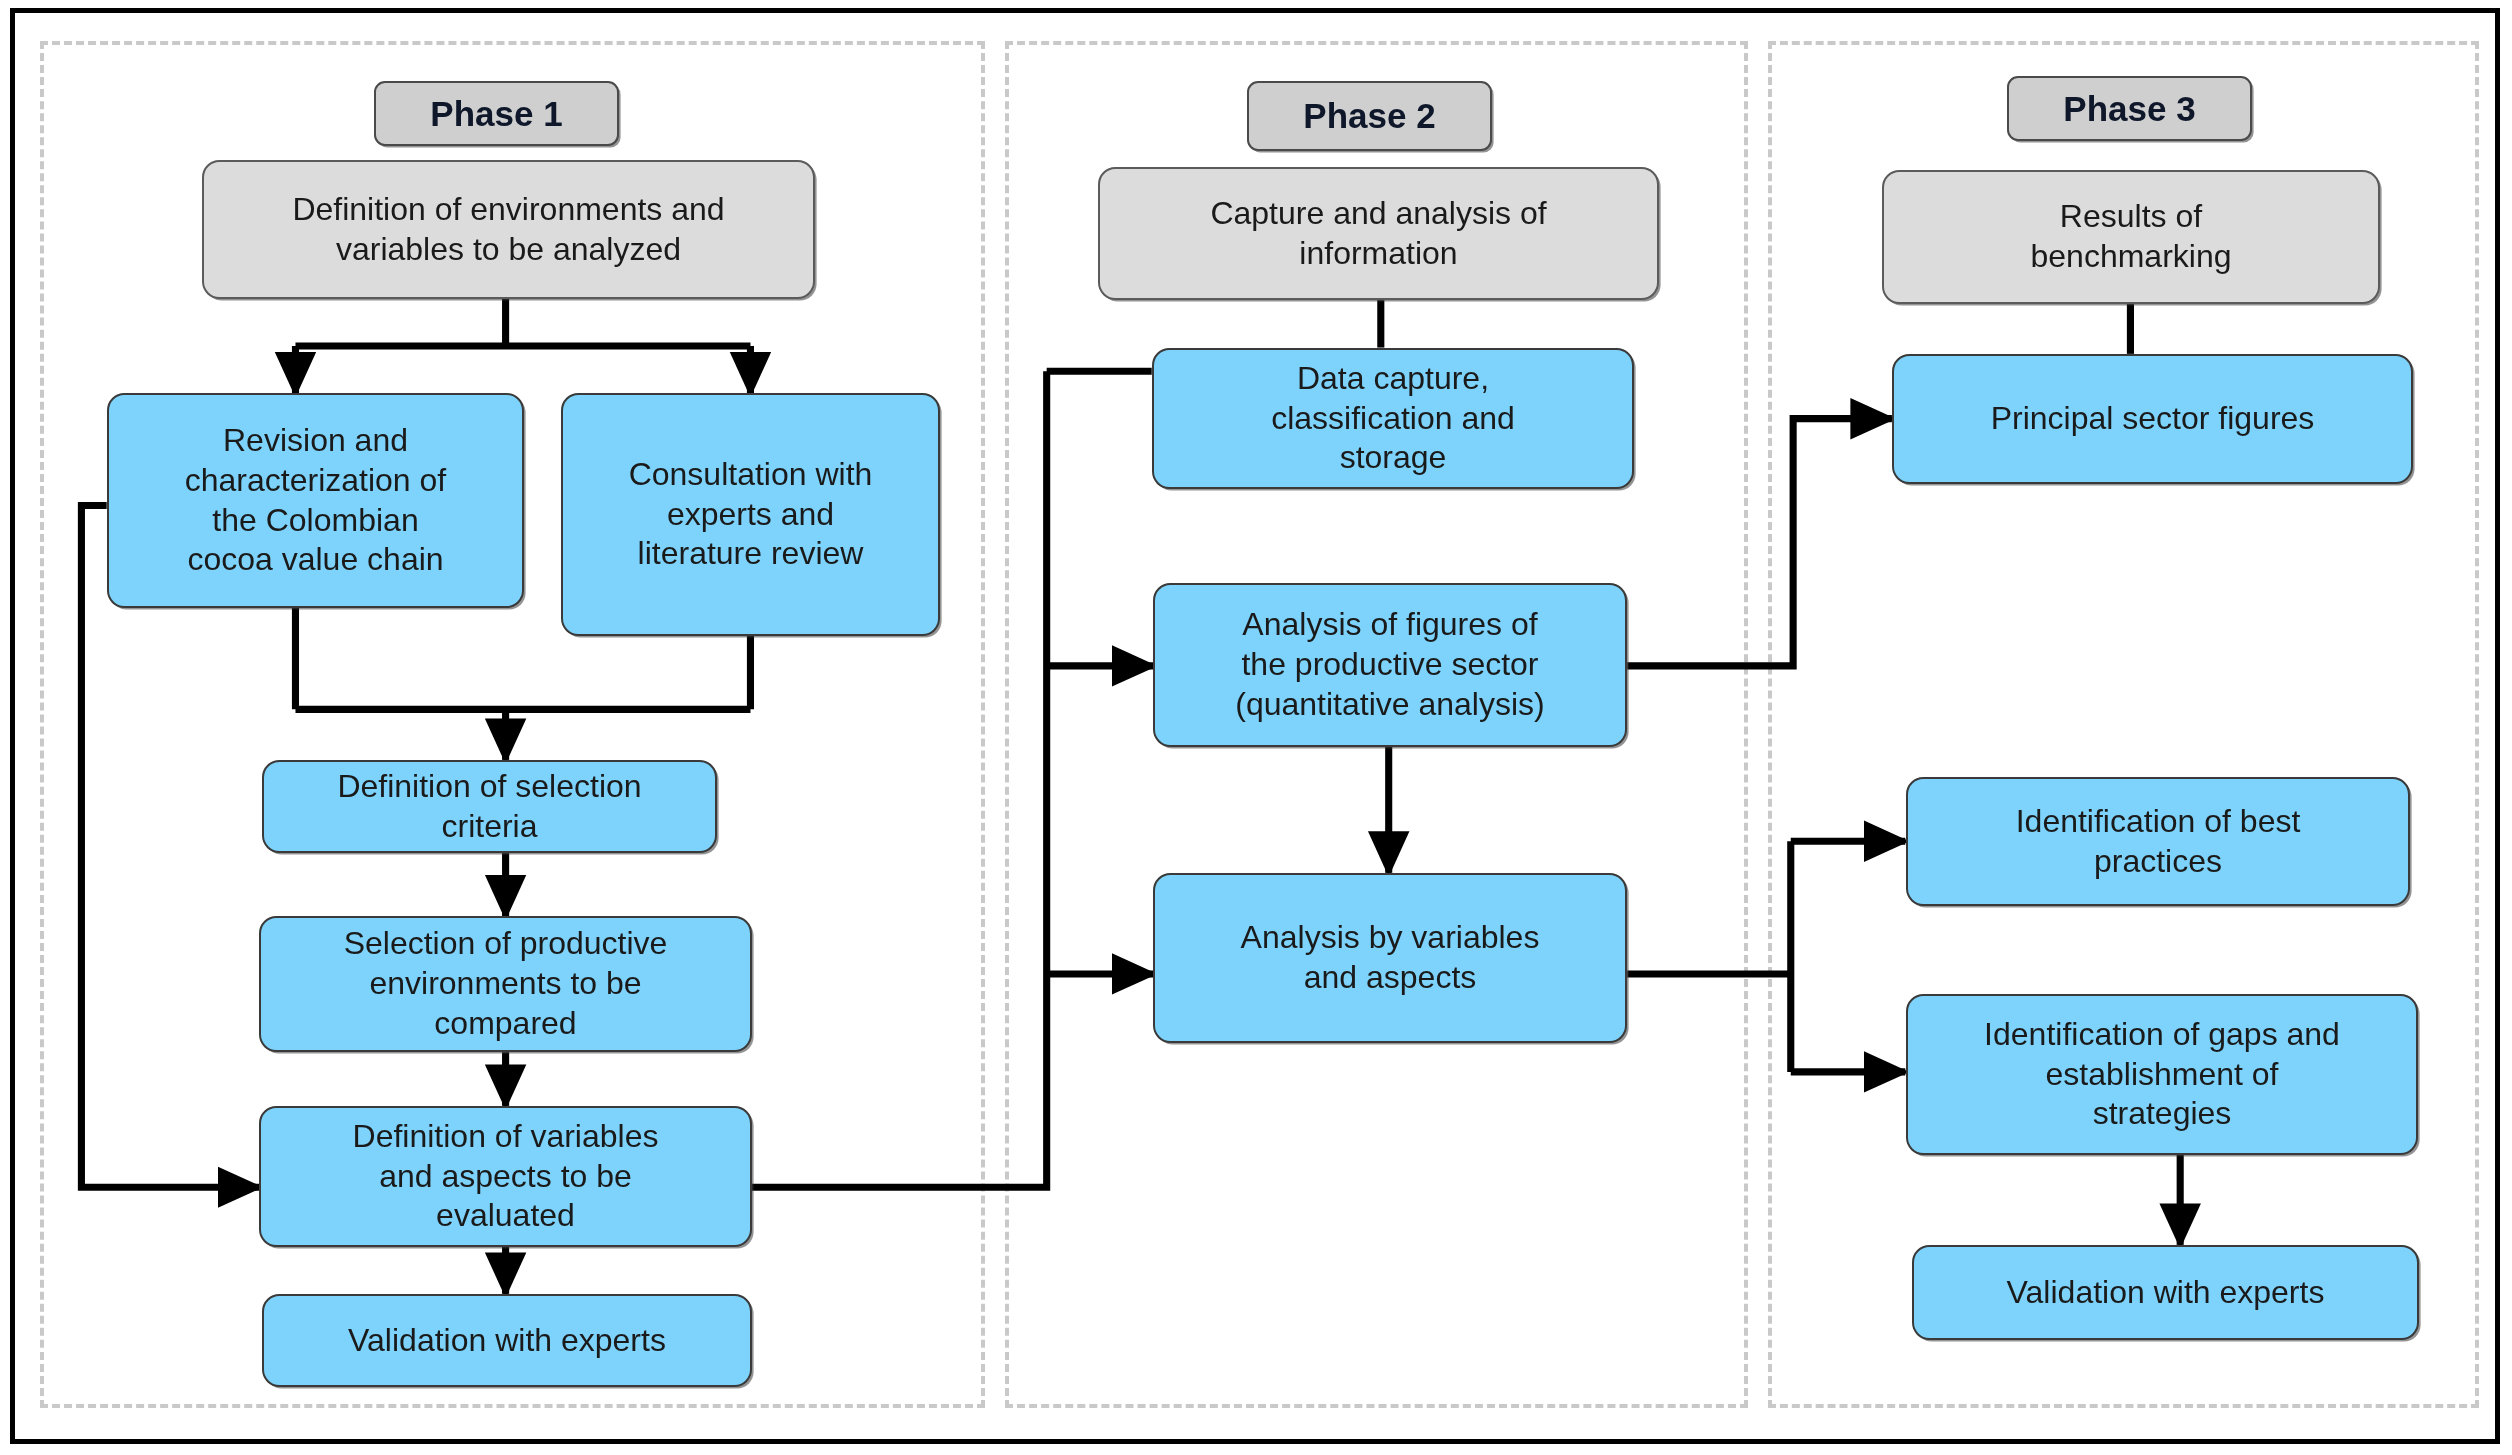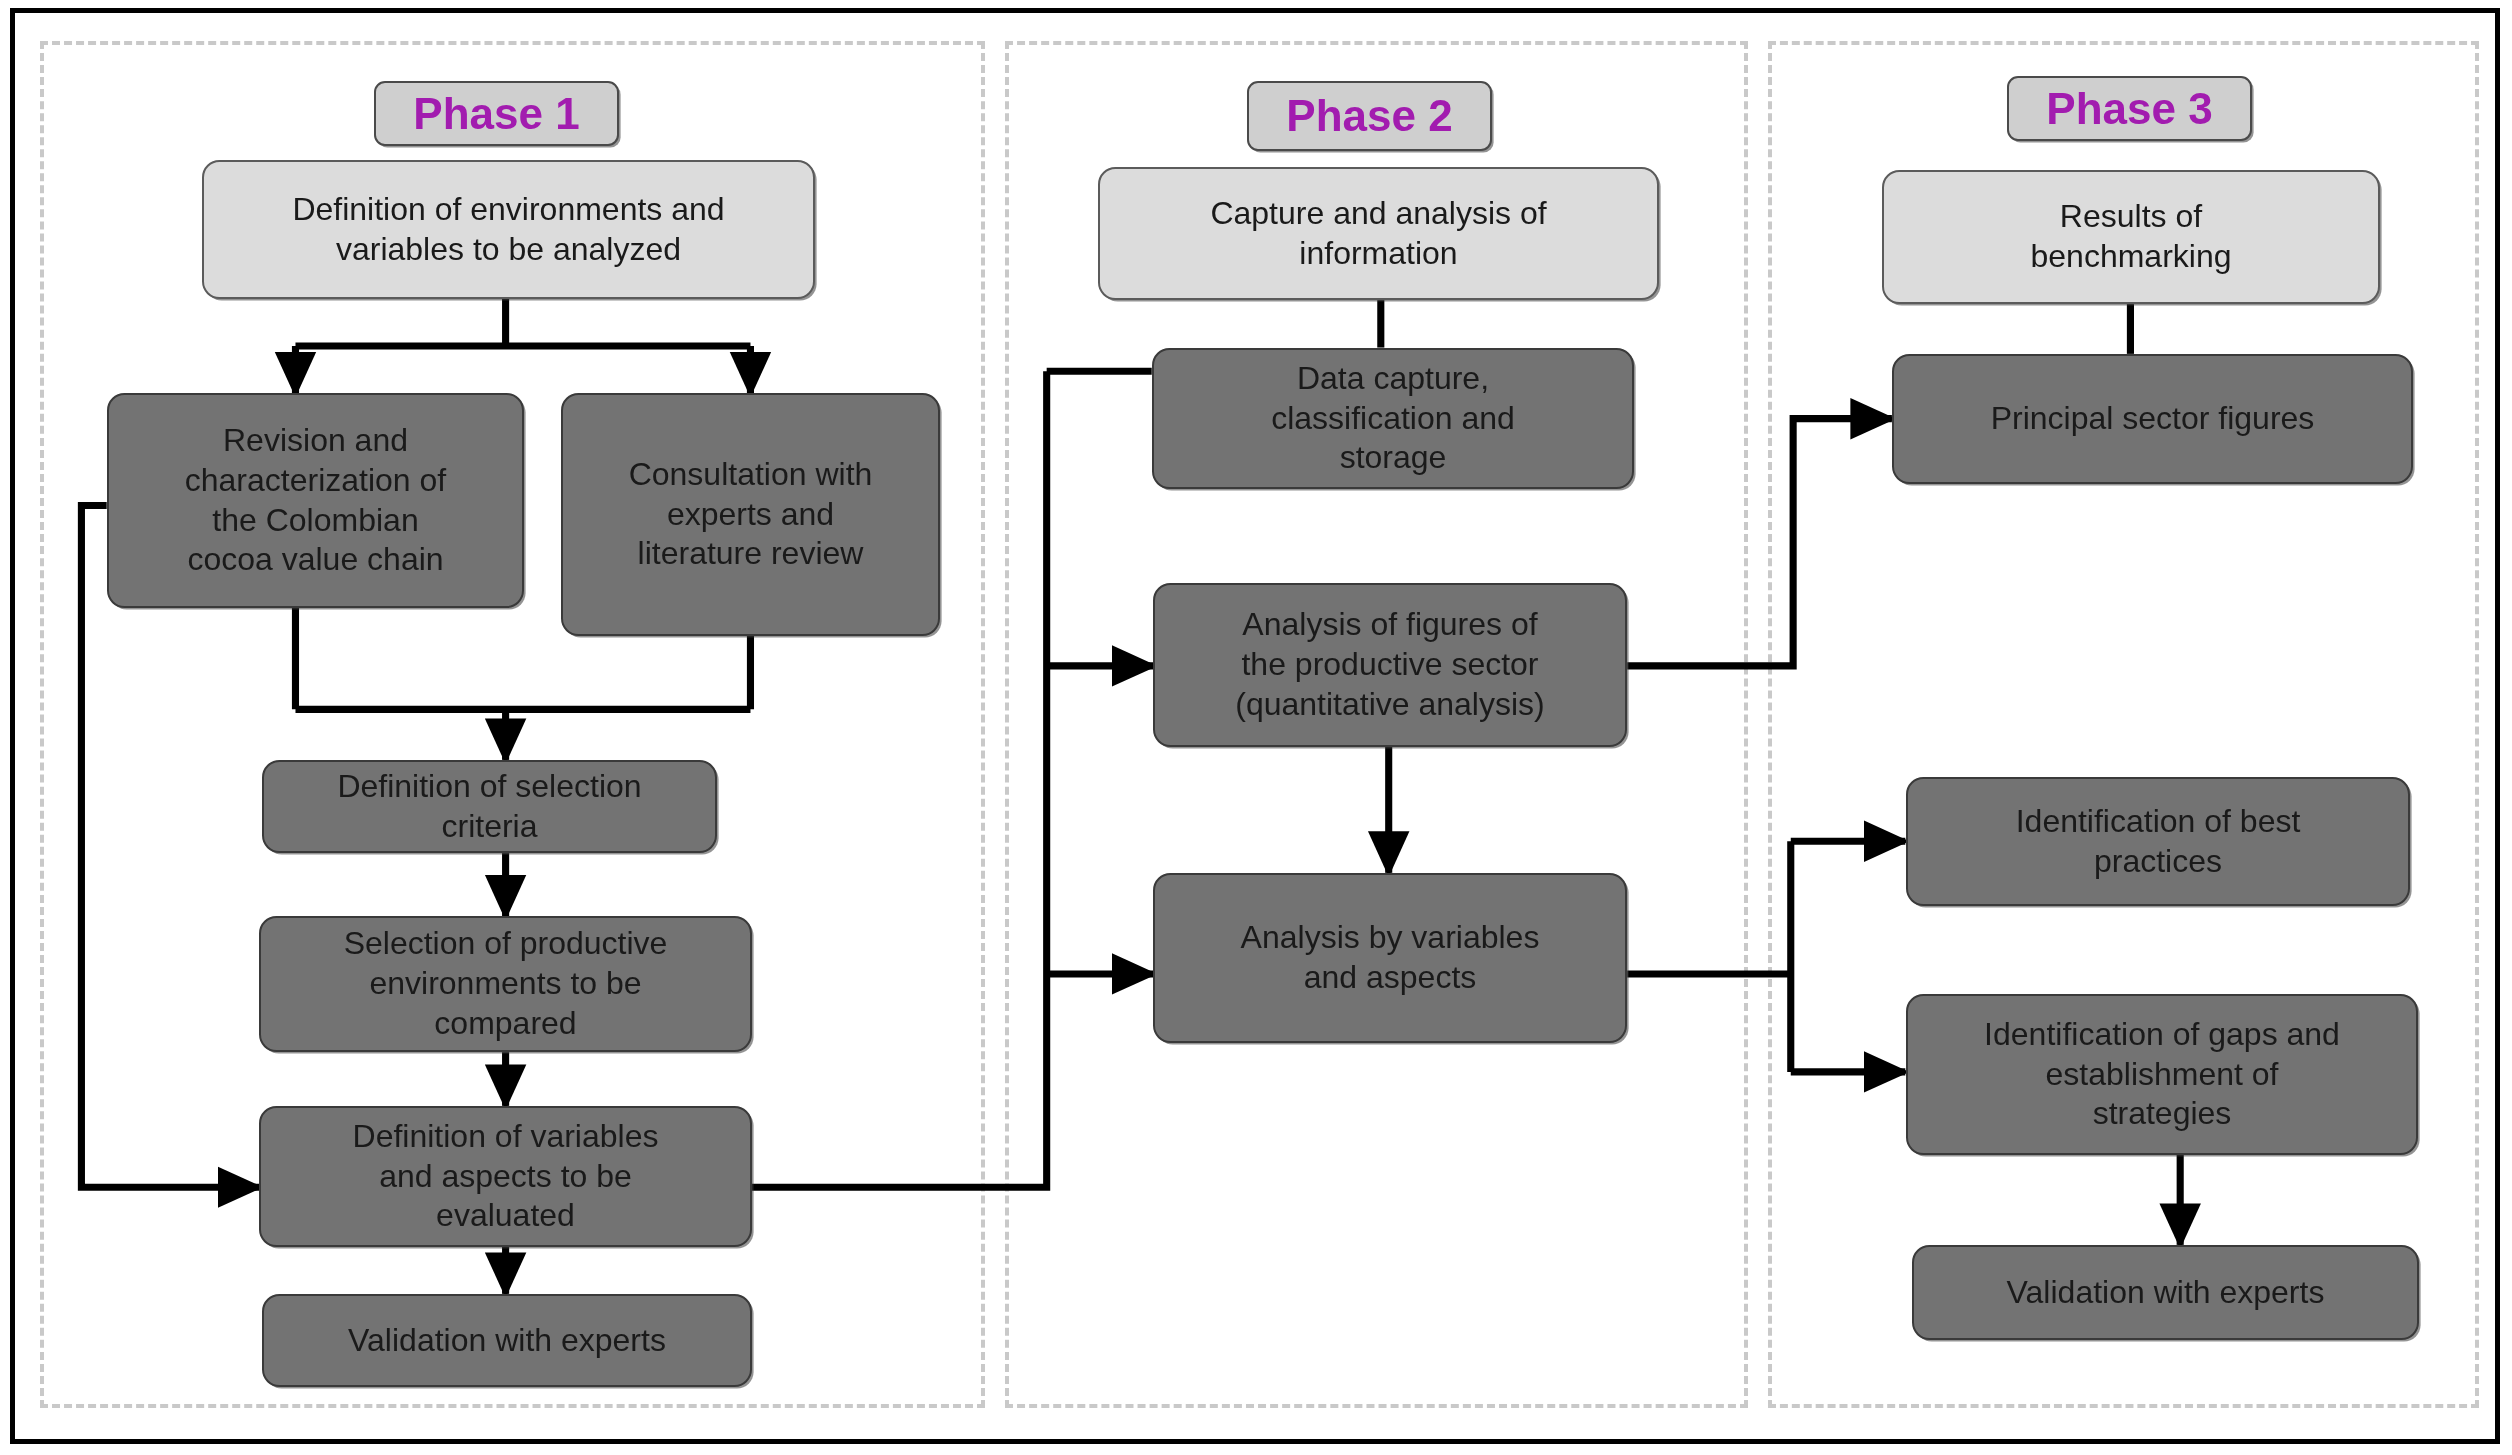--- a/index.html
+++ b/index.html
@@ -40,21 +40,21 @@
     width:2512px; height:1455px;
     pointer-events:none;
   }
 
   
   .node{
     position:absolute;
     box-sizing:border-box;
     border:2.4px solid #3a3a3a;
     border-radius:17.4px;
-    background:#737373;
+    background:#7dd3fc;
     display:flex;
     align-items:center;
     justify-content:center;
     text-align:center;
     color:#1a1a1a;
     font-size:32px;
     line-height:1.24;
     padding:4.7px 11px;
     box-shadow:2.4px 2.4px 0 -0.8px rgba(60,60,60,0.55);
   }
@@ -64,23 +64,23 @@
   }
   .phase-label{
     position:absolute;
     box-sizing:border-box;
     border:2.4px solid #4a4a4a;
     border-radius:11px;
     background:#cfcfcf;
     display:flex;
     align-items:center;
     justify-content:center;
-    font-size:44px;
+    font-size:35px;
     font-weight:bold;
-    color:#a21caf;
+    color:#0f172a;
     box-shadow:2.4px 2.4px 0 -0.8px rgba(60,60,60,0.55);
   }
   .node span, .phase-label span{ display:block; }
 </style>
 </head>
 <body>
 
 <div id="root">
 
   <div class="outer-frame"></div>

